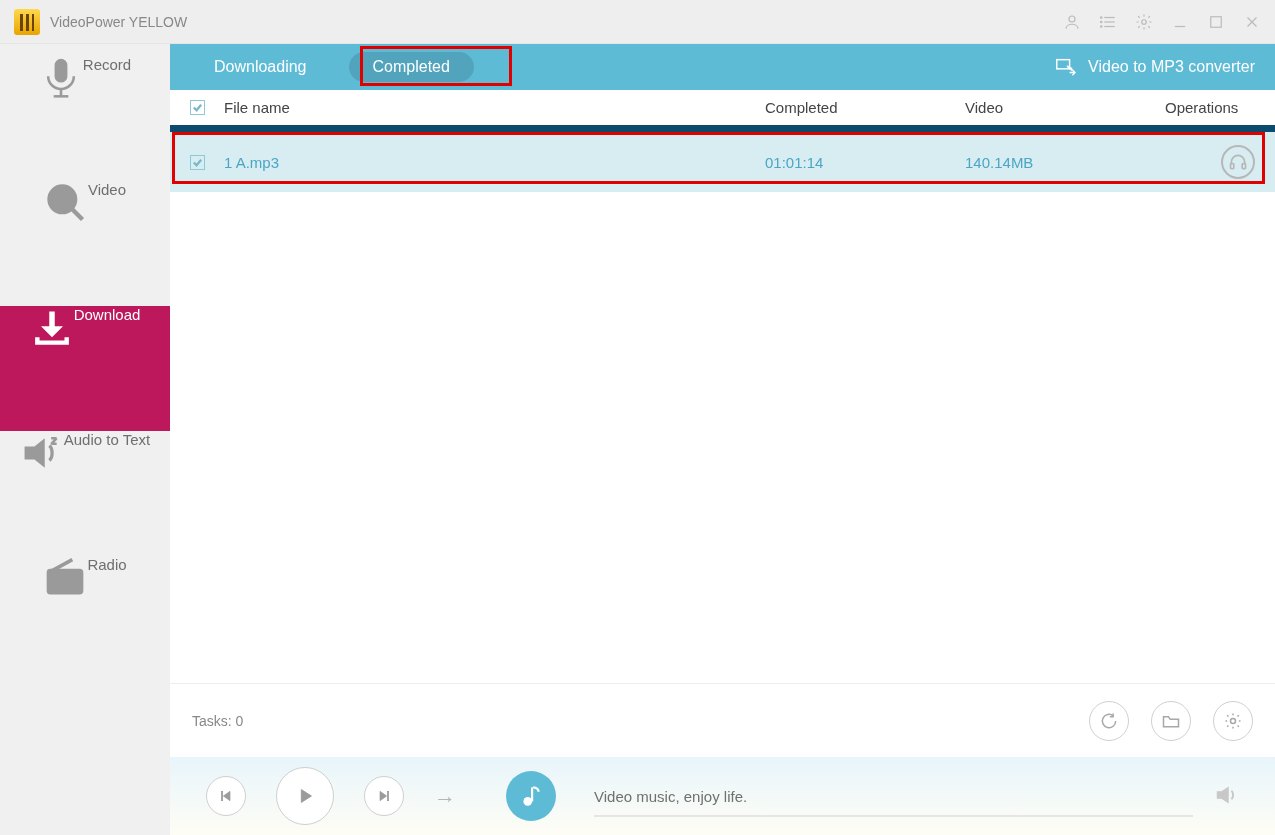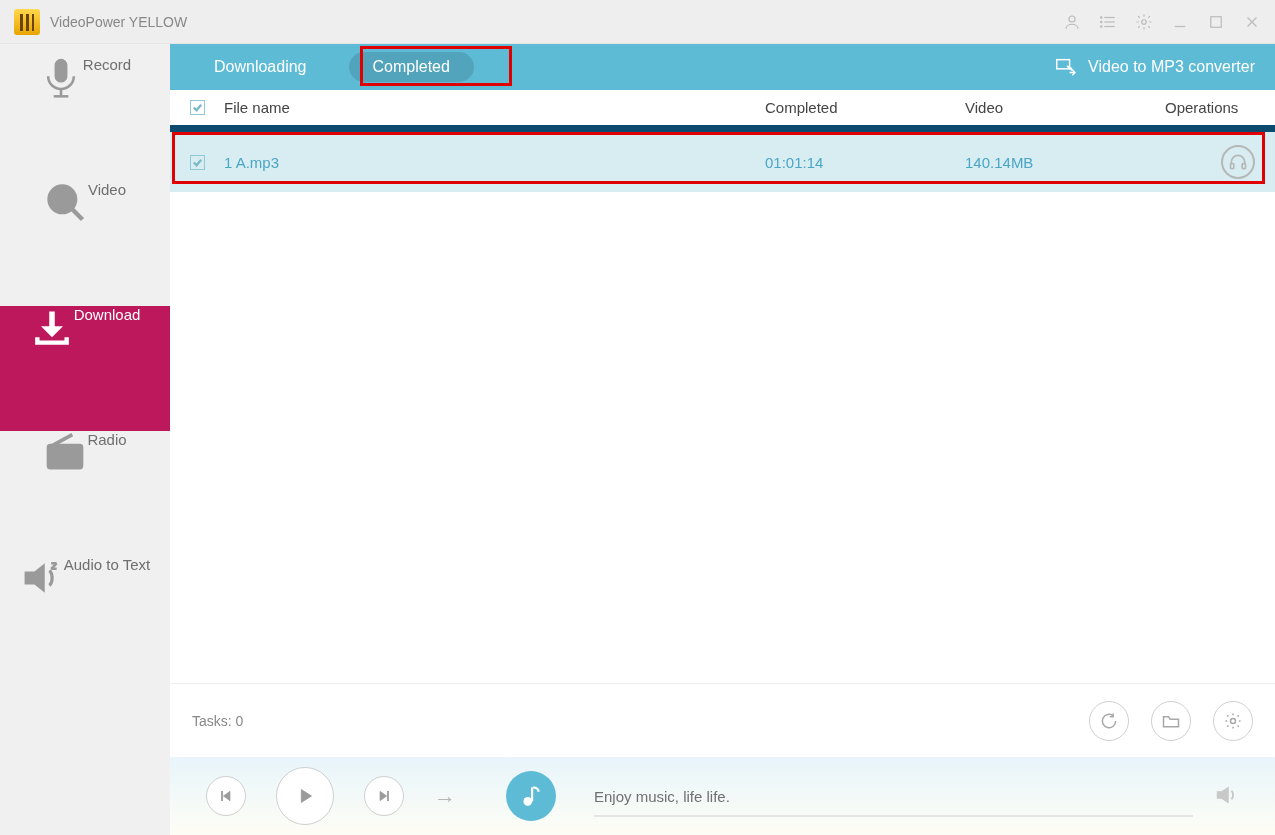--- a/index.html
+++ b/index.html
@@ -145,39 +145,39 @@
           <svg viewBox="0 0 24 24">
             <path d="M12 3v10" stroke-width="3" fill="none"></path>
             <path d="M6 11l6 6 6-6" fill="#fff" stroke="none"></path>
             <path d="M4 17v3h16v-3" fill="none" stroke-width="2.4"></path>
           </svg>
         </div>
       <div class="side-label">Download</div>
     </div>
     <div class="side-item">
       <div class="side-icon">
+          <svg viewBox="0 0 24 24">
+            <path d="M3 9v6l5 0 5 4V5l-5 4z"></path>
+            <path d="M16 8c2 1.5 2 6.5 0 8" fill="none" stroke-width="1.8"></path>
+            <path d="M17 4l3 0M20 4l-3 3M17 7l3 0" fill="none" stroke-width="1.4"></path>
+          </svg>
+        </div>
+      <div class="side-label">Audio to Text</div>
+    </div>
+    <div class="side-item">
+      <div class="side-icon">
           <svg viewBox="0 0 24 24" fill="none" stroke-width="2">
             <rect x="3" y="8" width="18" height="12" rx="1"></rect>
             <circle cx="17" cy="14" r="2.5"></circle>
             <line x1="6" y1="12" x2="12" y2="12"></line>
             <line x1="6" y1="16" x2="12" y2="16"></line>
             <line x1="5" y1="8" x2="16" y2="2"></line>
           </svg>
         </div>
       <div class="side-label">Radio</div>
-    </div>
-    <div class="side-item">
-      <div class="side-icon">
-          <svg viewBox="0 0 24 24">
-            <path d="M3 9v6l5 0 5 4V5l-5 4z"></path>
-            <path d="M16 8c2 1.5 2 6.5 0 8" fill="none" stroke-width="1.8"></path>
-            <path d="M17 4l3 0M20 4l-3 3M17 7l3 0" fill="none" stroke-width="1.4"></path>
-          </svg>
-        </div>
-      <div class="side-label">Audio to Text</div>
     </div>
   </div>
 
   <div class="main">
     <div class="tabs" style="position:relative">
       <div class="tab">Downloading</div>
       <div class="tab active">Completed</div>
       <div class="highlight-box" style="left:190px;top:2px;width:152px;height:40px"></div>
       <div class="tabs-spacer"></div>
       <div class="converter-link">
@@ -272,20 +272,20 @@
           </svg>
         </div>
       <div class="arrow">→</div>
       <div class="song-disc">
           <svg viewBox="0 0 24 24">
             <circle cx="9" cy="17" r="4" fill="#fff"></circle>
             <rect x="12" y="4" width="2" height="13" fill="#fff"></rect>
             <path d="M14 4c3 0 5 2 5 4" stroke="#fff" fill="none" stroke-width="2"></path>
           </svg>
         </div>
-      <div class="player-text">Enjoy music, life life.</div>
+      <div class="player-text">Video music, enjoy life.</div>
       <div class="vol"><svg viewBox="0 0 24 24">
             <path d="M4 9v6h4l6 4V5l-6 4z"></path>
             <path d="M17 8c2 1.5 2 6.5 0 8" fill="none" stroke-width="1.8"></path>
           </svg></div>
     </div>
   </div>
 </div>
 
 </body></html>

